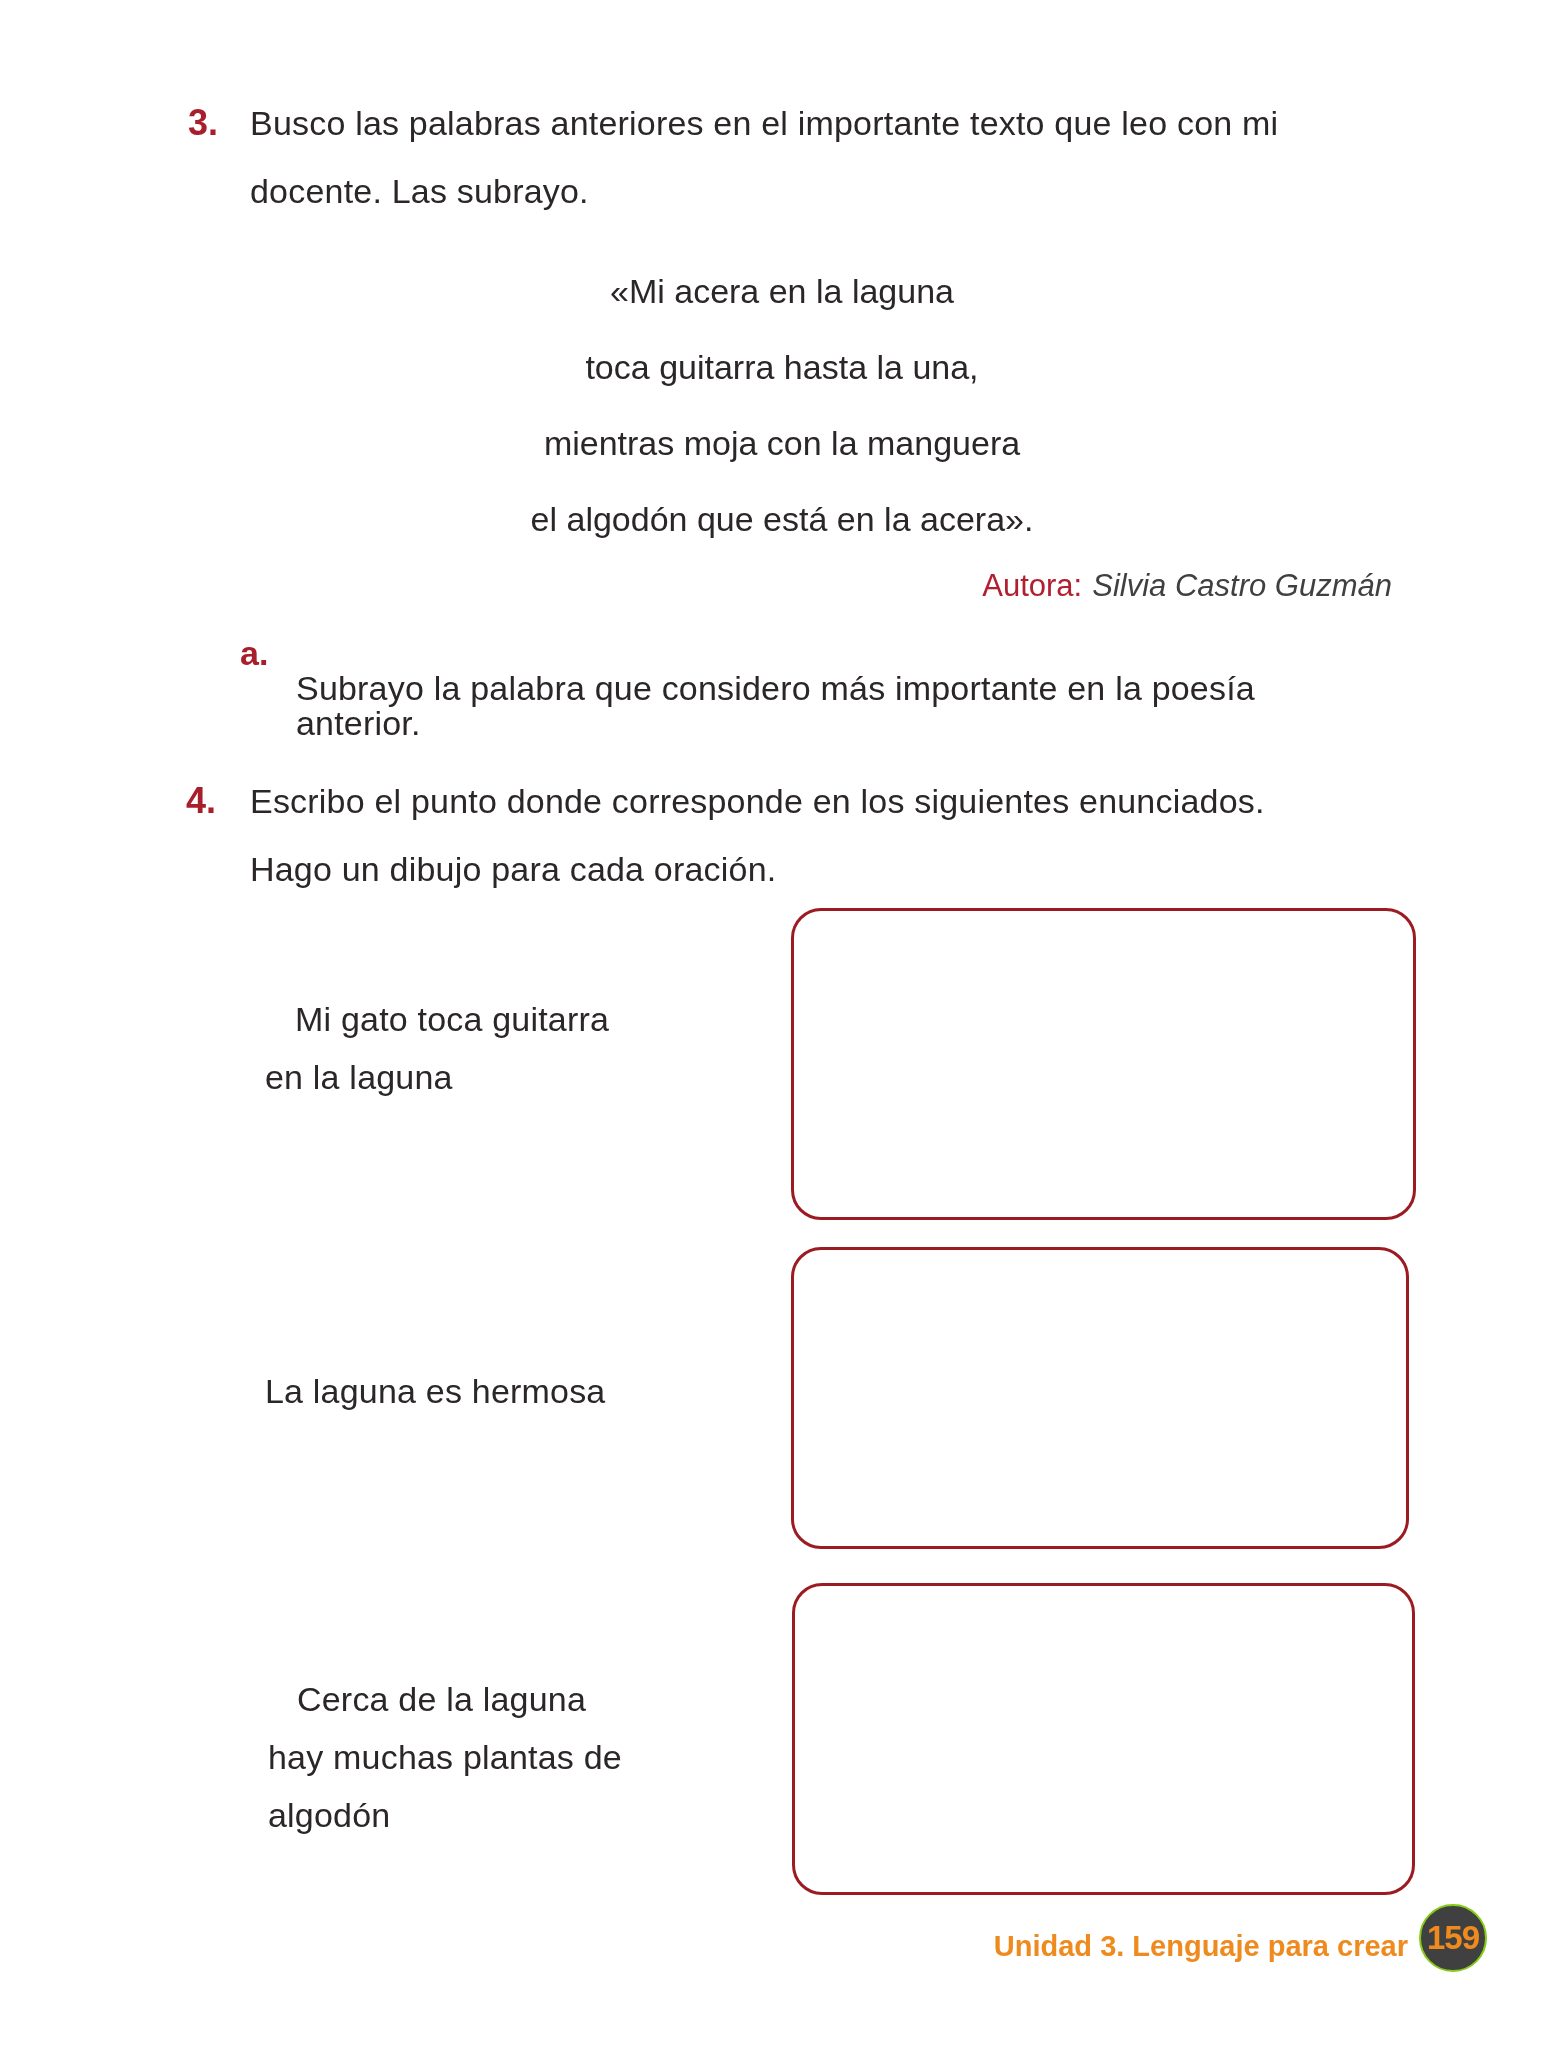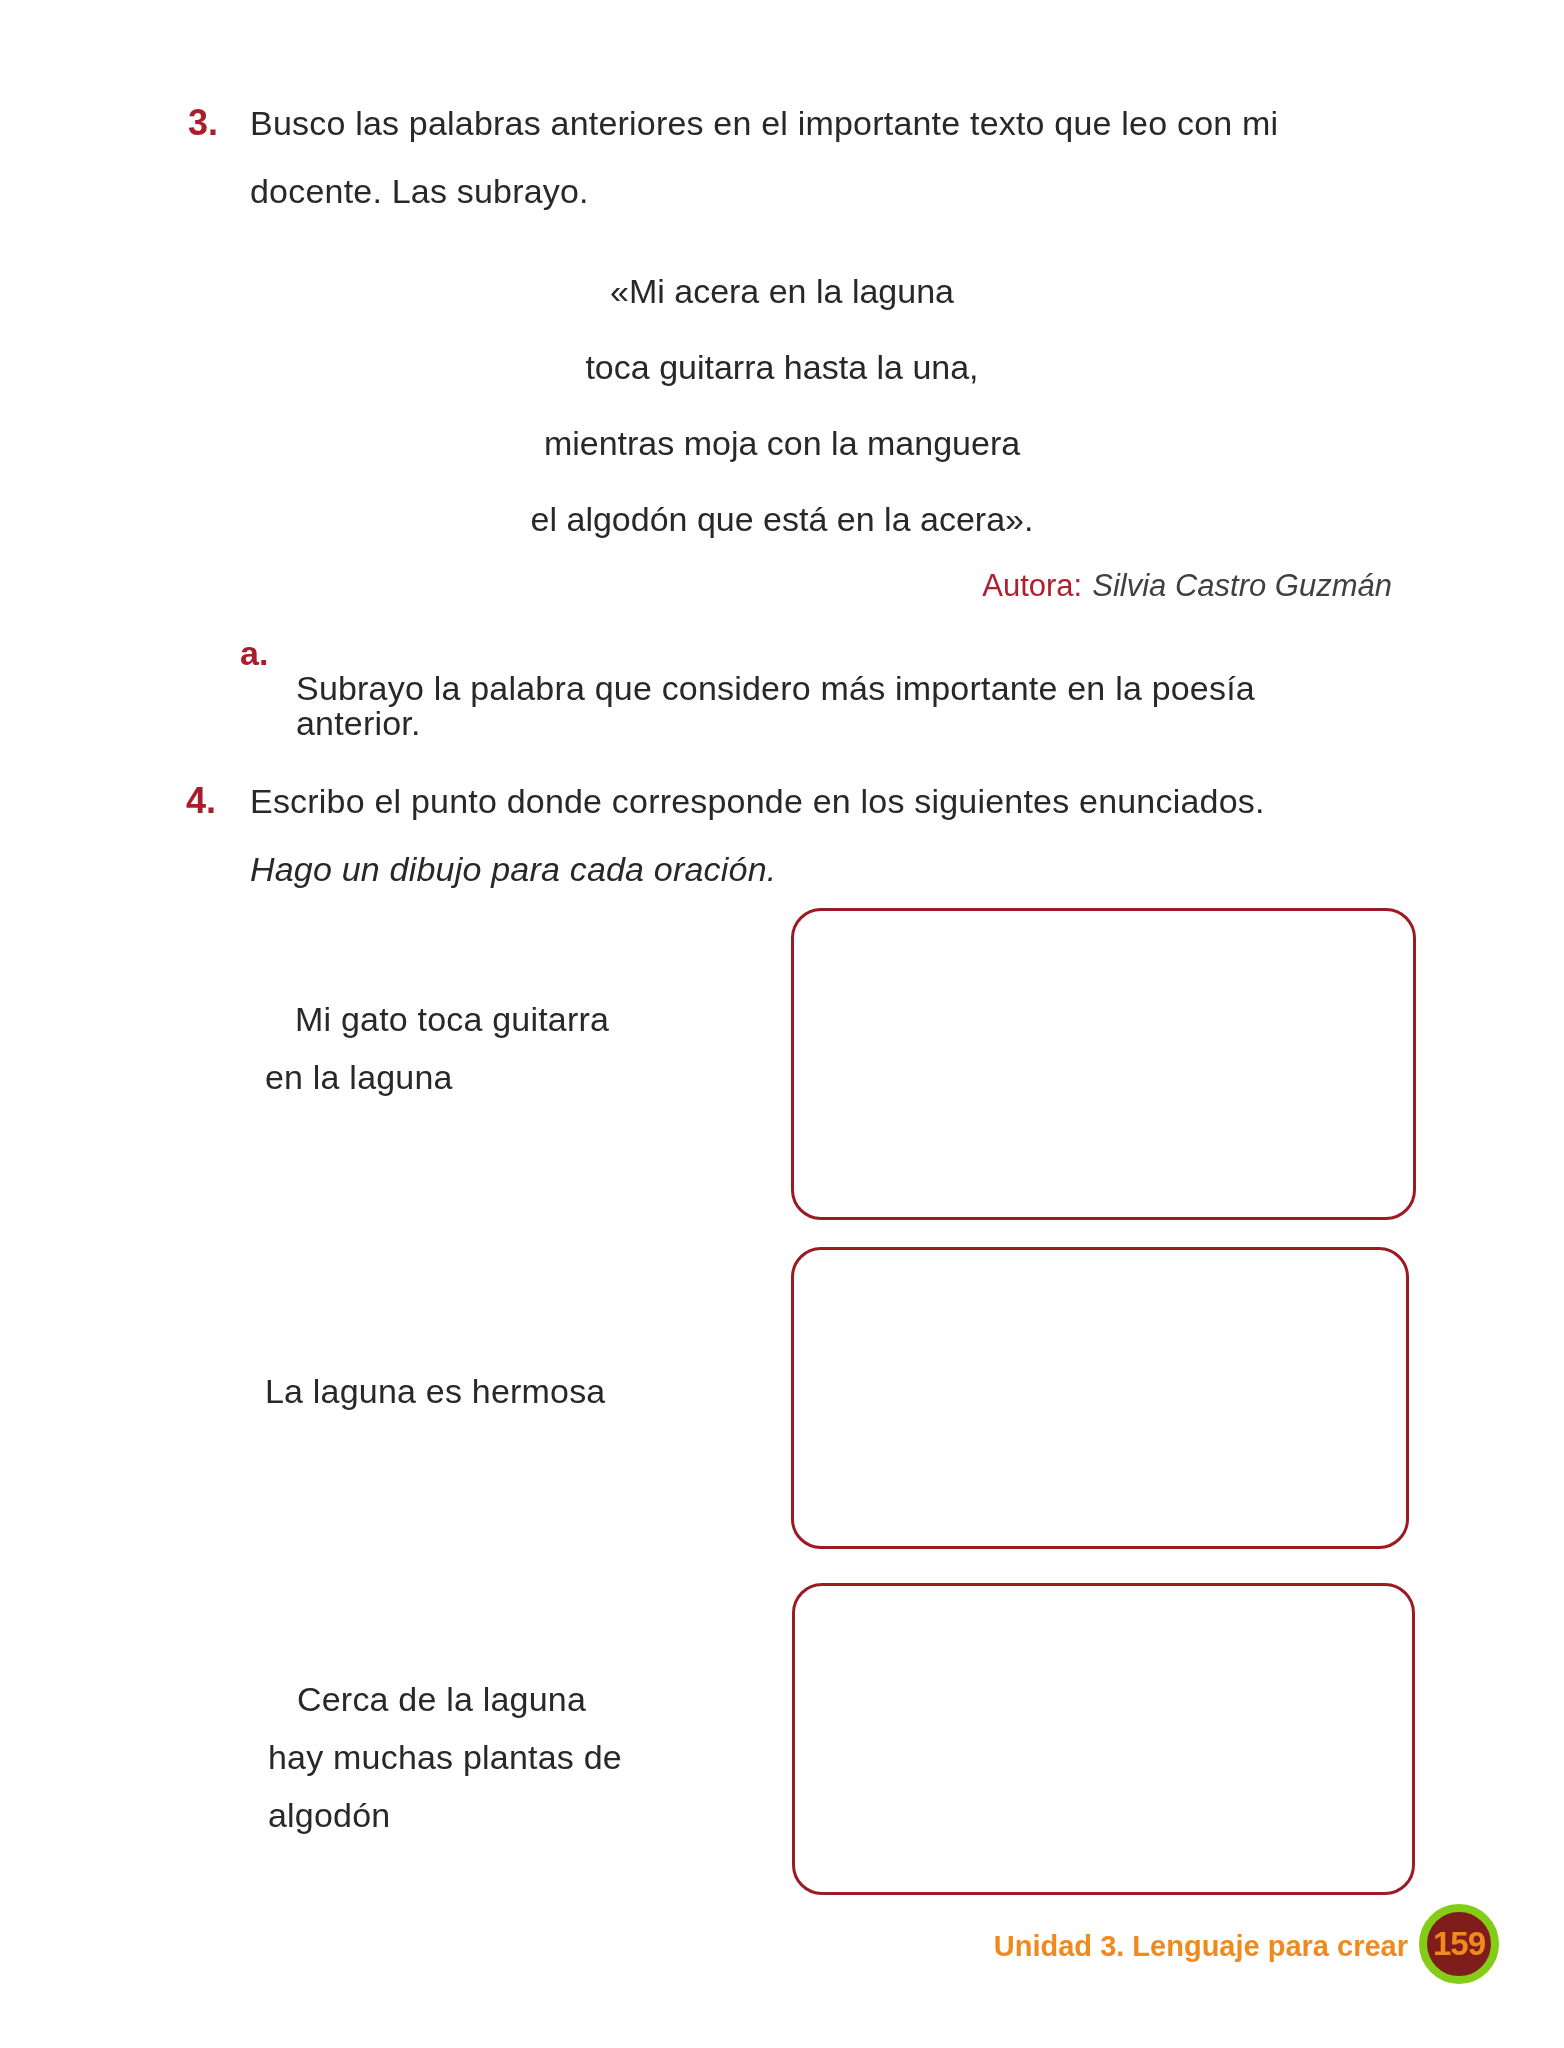--- a/index.html
+++ b/index.html
@@ -33,23 +33,23 @@
     font-size: 29px;
     font-weight: bold;
     color: #ee8a1e;
   }
   .page-badge {
     position: absolute;
     left: 1419px;
     top: 1904px;
     width: 64px;
     height: 64px;
-    border: 8px solid #84cc16;
+    border: 2px solid #84cc16;
     border-radius: 50%;
-    background: #7f1d1d;
+    background: #404040;
     display: flex;
     align-items: center;
     justify-content: center;
     font-size: 33px;
     font-weight: bold;
     color: #ee8a1e;
     letter-spacing: -1px;
   }
 </style>
 </head>
@@ -69,21 +69,21 @@
   <div class="abs author-line" style="left:600px; top:568px; width:792px;">
     <span class="author-label">Autora:</span><span class="author-name">Silvia Castro Guzmán</span>
   </div>
 
   <span class="abs num" style="left:240px; top:634px; font-size:34px;">a.</span>
   <span class="abs body-text" style="left:296px; top:669px;">Subrayo la palabra que considero más importante en la poesía</span>
   <span class="abs body-text" style="left:296px; top:704px;">anterior.</span>
 
   <span class="abs num" style="left:186px; top:780px;">4.</span>
   <span class="abs body-text" style="left:250px; top:782px;">Escribo el punto donde corresponde en los siguientes enunciados.</span>
-  <span class="abs body-text" style="left:250px; top:850px;font-style:italic;">Hago un dibujo para cada oración.</span>
+  <span class="abs body-text" style="left:250px; top:850px;">Hago un dibujo para cada oración.</span>
 
   <span class="abs body-text" style="left:295px; top:1000px;">Mi gato toca guitarra</span>
   <span class="abs body-text" style="left:265px; top:1058px;">en la laguna</span>
   <div class="draw-box" style="left:791px; top:908px; width:619px; height:306px;"></div>
 
   <span class="abs body-text" style="left:265px; top:1372px;">La laguna es hermosa</span>
   <div class="draw-box" style="left:791px; top:1247px; width:612px; height:296px;"></div>
 
   <span class="abs body-text" style="left:297px; top:1680px;">Cerca de la laguna</span>
   <span class="abs body-text" style="left:268px; top:1738px;">hay muchas plantas de</span>

